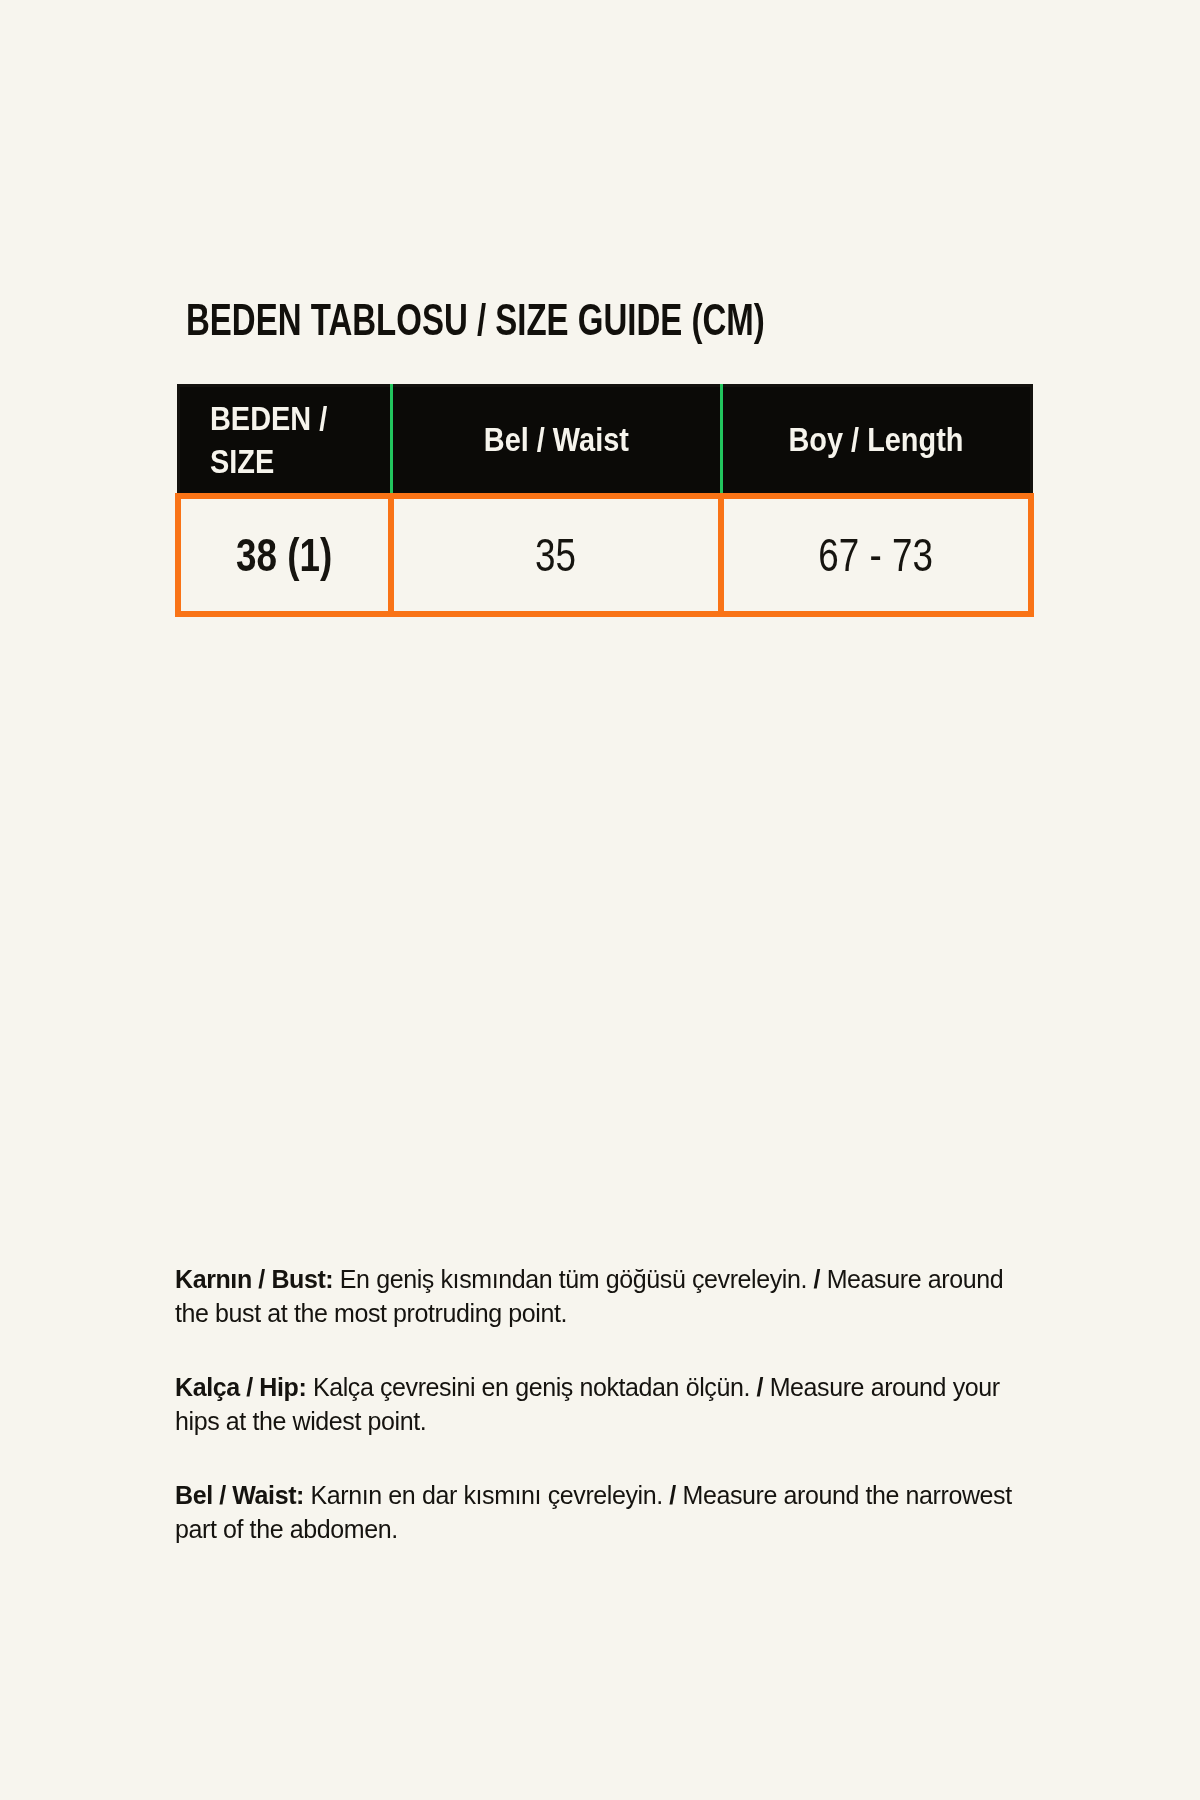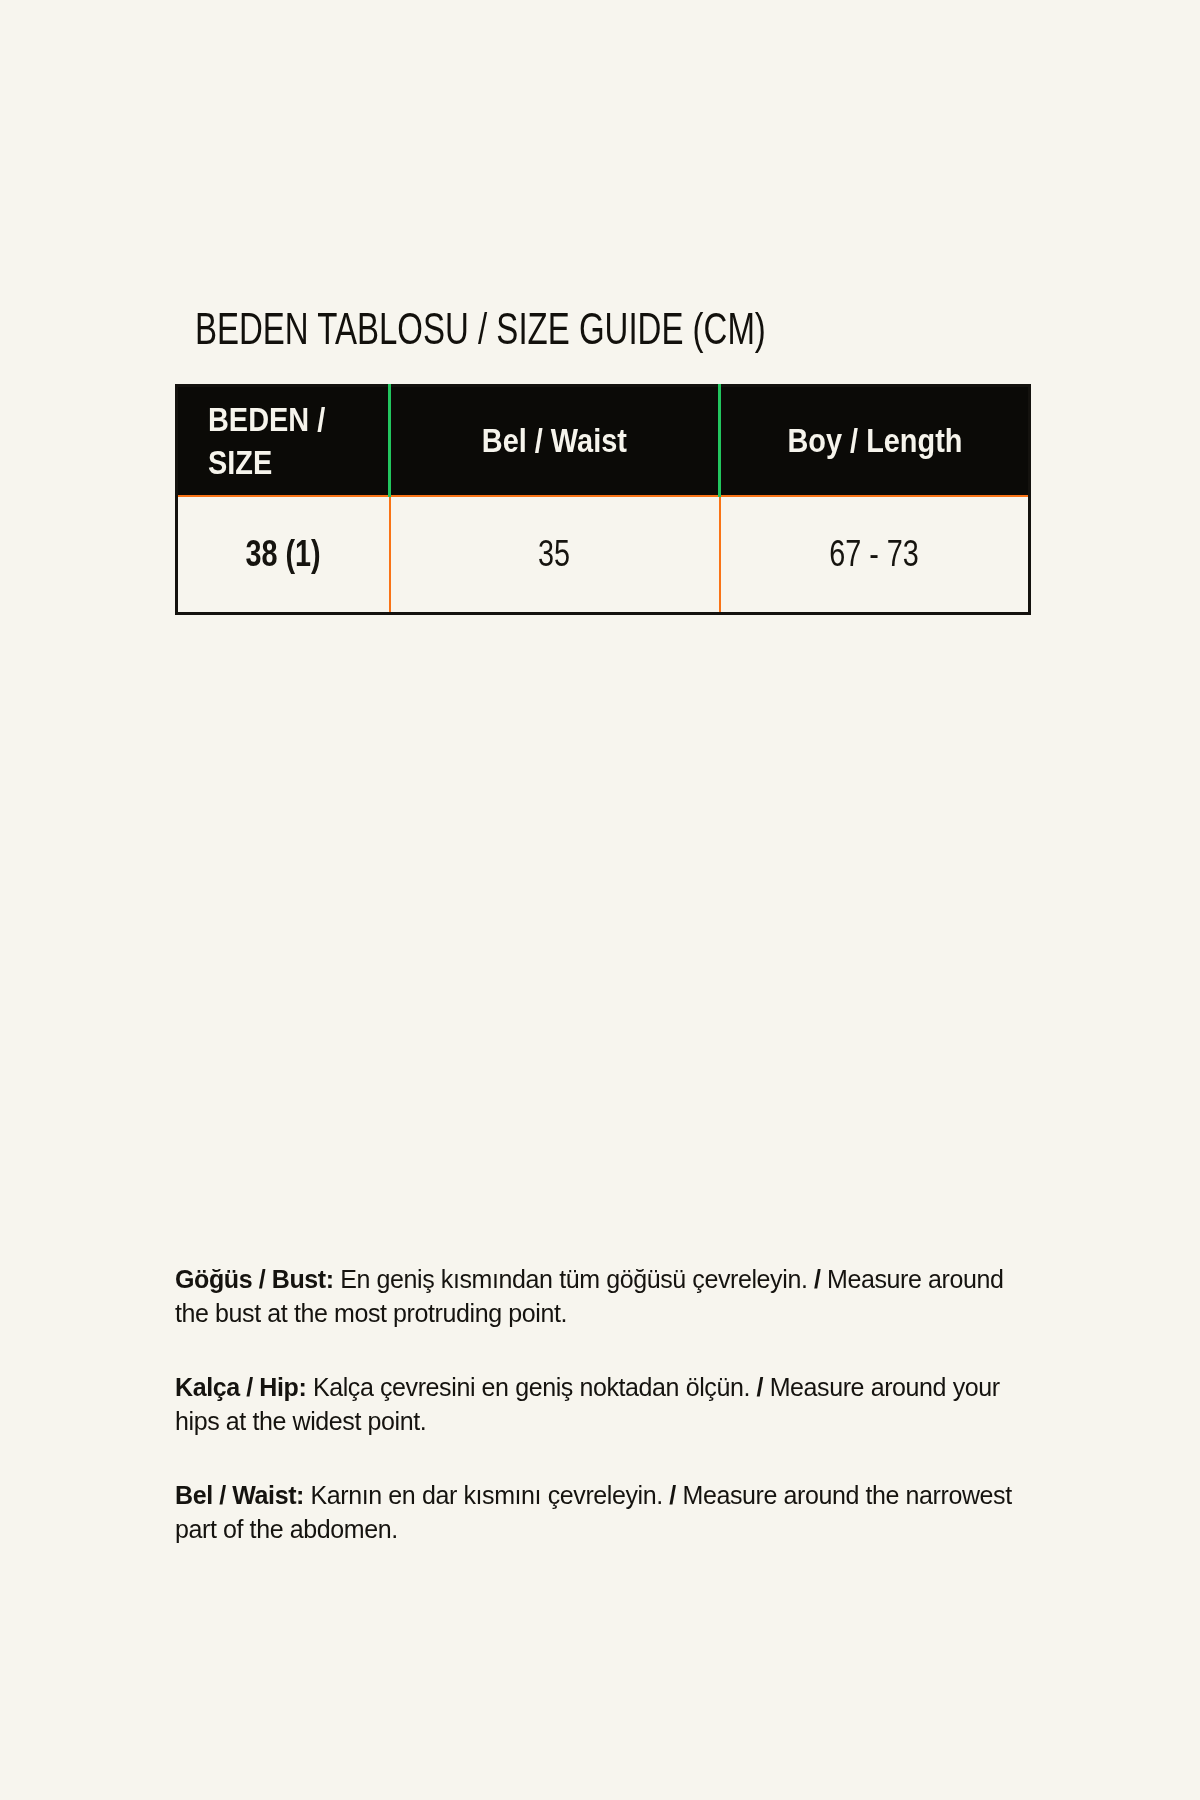--- a/index.html
+++ b/index.html
@@ -16,24 +16,24 @@
   
   .t-title { display: inline-block; transform: scaleX(0.75); transform-origin: left center; }
   .t-th    { display: inline-block; transform: scaleX(0.85); transform-origin: center; }
   .t-th-left { display: inline-block; transform: scaleX(0.85); transform-origin: left center; }
   .t-td    { display: inline-block; transform: scaleX(0.80); transform-origin: center; }
 
   .title {
     position: absolute;
     left: 186px;
     top: 295px;
-    margin: 9px;
+    margin: 0;
     font-size: 44px;
     line-height: 50px;
-    font-weight: 400;
+    font-weight: 700;
     white-space: nowrap;
     color: #12100C;
   }
 
   table.size-table {
     position: absolute;
     left: 175px;
     top: 384px;
     width: 853px;
     border-collapse: collapse;
@@ -58,24 +58,24 @@
   }
   th.th-left {
     text-align: left;
     padding-left: 30px;
     line-height: 43px;
   }
   th.th-center { text-align: center; }
   th + th { border-left: 3px solid #22c55e; }
 
   td {
-    border: 2px solid #f97316;
+    border: 6px solid #f97316;
     text-align: center;
     vertical-align: middle;
-    font-size: 36px;
+    font-size: 46px;
     color: #16140F;
     padding: 0;
   }
   td.size-cell { font-weight: 700; }
 
   .notes {
     position: absolute;
     left: 175px;
     top: 1262px;
     width: 860px;
@@ -110,18 +110,18 @@
     <tbody>
       <tr>
         <td class="size-cell"><span class="t-td">38 (1)</span></td>
         <td><span class="t-td">35</span></td>
         <td><span class="t-td">67 - 73</span></td>
       </tr>
     </tbody>
   </table>
 
   <div class="notes">
-    <p class="note"><b>Göğüs / Bust:</b> <span>En geniş kısmından tüm göğüsü çevreleyin.</span> <b>/</b> <span>Measure around the bust at the most protruding point.</span></p>
+    <p class="note"><b>Karnın / Bust:</b> <span>En geniş kısmından tüm göğüsü çevreleyin.</span> <b>/</b> <span>Measure around the bust at the most protruding point.</span></p>
     <p class="note"><b>Kalça / Hip:</b> <span>Kalça çevresini en geniş noktadan ölçün.</span> <b>/</b> <span>Measure around your hips at the widest point.</span></p>
     <p class="note"><b>Bel / Waist:</b> <span>Karnın en dar kısmını çevreleyin.</span> <b>/</b> <span>Measure around the narrowest part of the abdomen.</span></p>
   </div>
 
 </div>
 
 </body></html>

